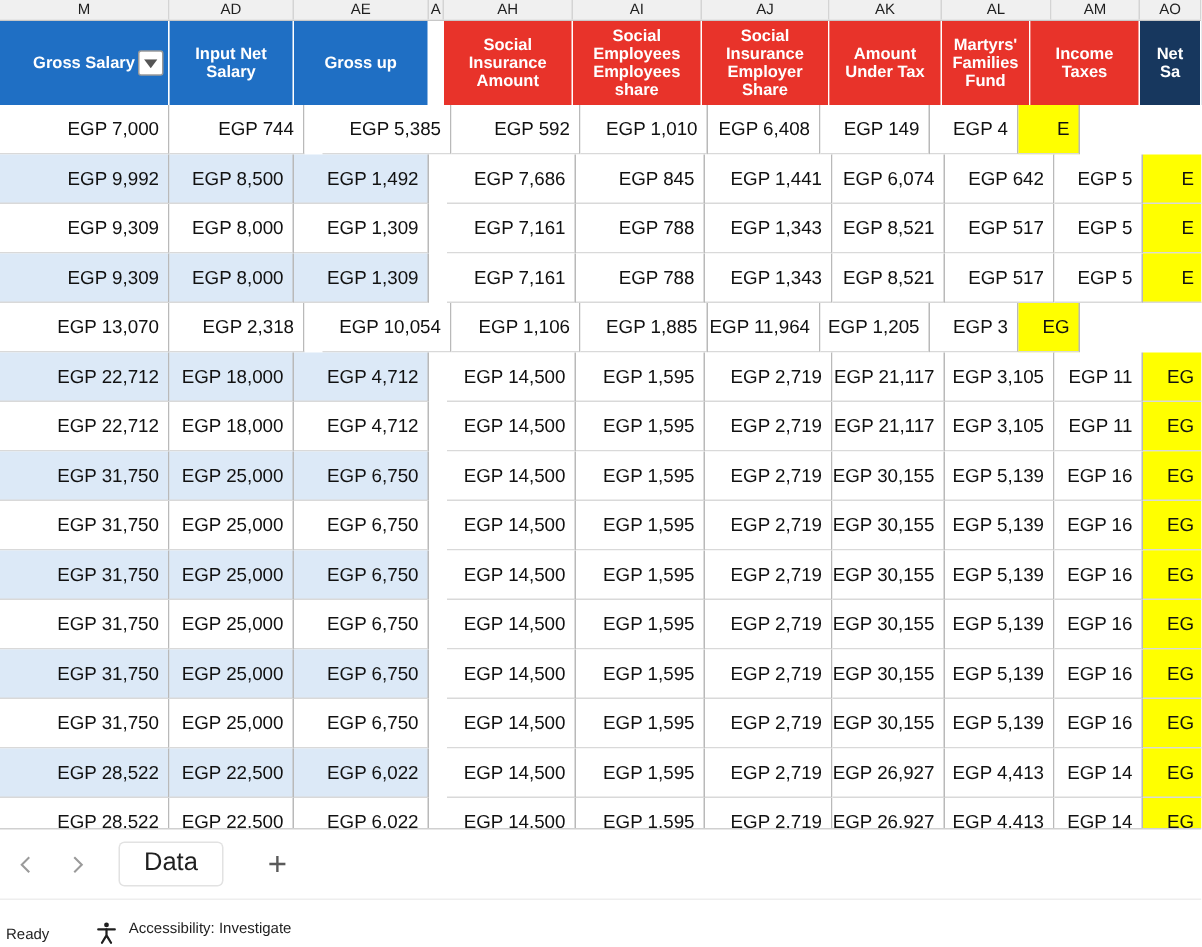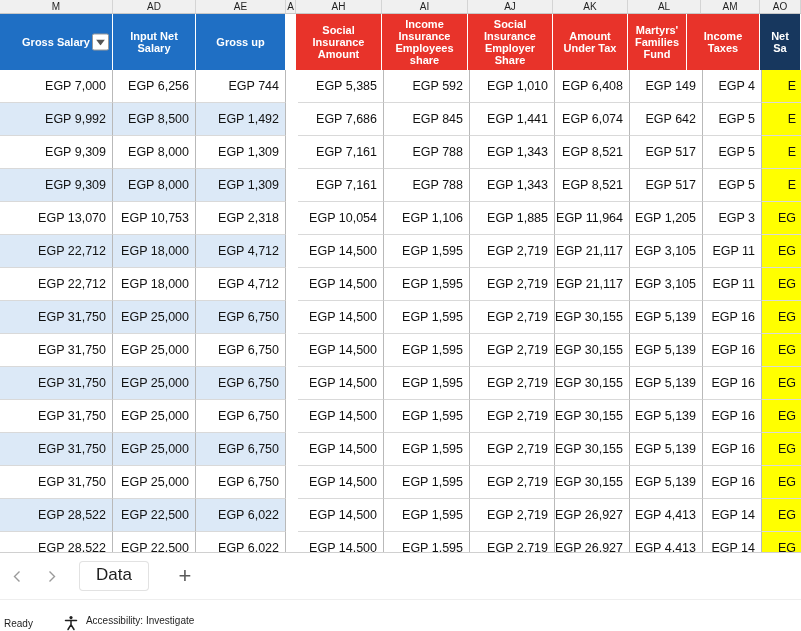--- a/index.html
+++ b/index.html
@@ -192,32 +192,31 @@
         <span class="filter-btn">
           <svg width="9" height="6" viewBox="0 0 9 6">
               <path d="M0 0 L9 0 L4.5 6 Z" fill="#555"></path>
             </svg>
         </span>
       </div>
       <div class="hcell blue" style="width:83px">Input Net Salary</div>
       <div class="hcell blue" style="width:90px">Gross up</div>
       <div class="hcell white-gap" style="width:10px"></div>
       <div class="hcell red" style="width:86px">Social Insurance Amount</div>
-      <div class="hcell red" style="width:86px">Income Insurance Employees share</div>
+      <div class="hcell red" style="width:86px">Social Employees Employees share</div>
       <div class="hcell red" style="width:85px">Social Insurance Employer Share</div>
       <div class="hcell red" style="width:75px">Amount Under Tax</div>
       <div class="hcell red" style="width:59px">Martyrs' Families Fund</div>
       <div class="hcell red" style="width:73px">Income Taxes</div>
       <div class="hcell navy" style="width:41px">Net Sa</div>
     </div>
 
     <div id="body-rows">
         <div class="row">
           <div class="cell" style="width: 113px;">EGP 7,000</div>
-          <div class="cell" style="width: 83px;">EGP 6,256</div>
           <div class="cell" style="width: 90px;">EGP 744</div>
           <div class="cell gap" style="width: 10px;"></div>
           <div class="cell" style="width: 86px;">EGP 5,385</div>
           <div class="cell" style="width: 86px;">EGP 592</div>
           <div class="cell" style="width: 85px;">EGP 1,010</div>
           <div class="cell" style="width: 75px;">EGP 6,408</div>
           <div class="cell" style="width: 73px;">EGP 149</div>
           <div class="cell" style="width: 59px;">EGP 4</div>
           <div class="cell yellow" style="width: 41px;">E</div>
         </div>
@@ -255,21 +254,20 @@
           <div class="cell" style="width: 86px;">EGP 7,161</div>
           <div class="cell" style="width: 86px;">EGP 788</div>
           <div class="cell" style="width: 85px;">EGP 1,343</div>
           <div class="cell" style="width: 75px;">EGP 8,521</div>
           <div class="cell" style="width: 73px;">EGP 517</div>
           <div class="cell" style="width: 59px;">EGP 5</div>
           <div class="cell yellow" style="width: 41px;">E</div>
         </div>
         <div class="row">
           <div class="cell" style="width: 113px;">EGP 13,070</div>
-          <div class="cell" style="width: 83px;">EGP 10,753</div>
           <div class="cell" style="width: 90px;">EGP 2,318</div>
           <div class="cell gap" style="width: 10px;"></div>
           <div class="cell" style="width: 86px;">EGP 10,054</div>
           <div class="cell" style="width: 86px;">EGP 1,106</div>
           <div class="cell" style="width: 85px;">EGP 1,885</div>
           <div class="cell" style="width: 75px;">EGP 11,964</div>
           <div class="cell" style="width: 73px;">EGP 1,205</div>
           <div class="cell" style="width: 59px;">EGP 3</div>
           <div class="cell yellow" style="width: 41px;">EG</div>
         </div>

